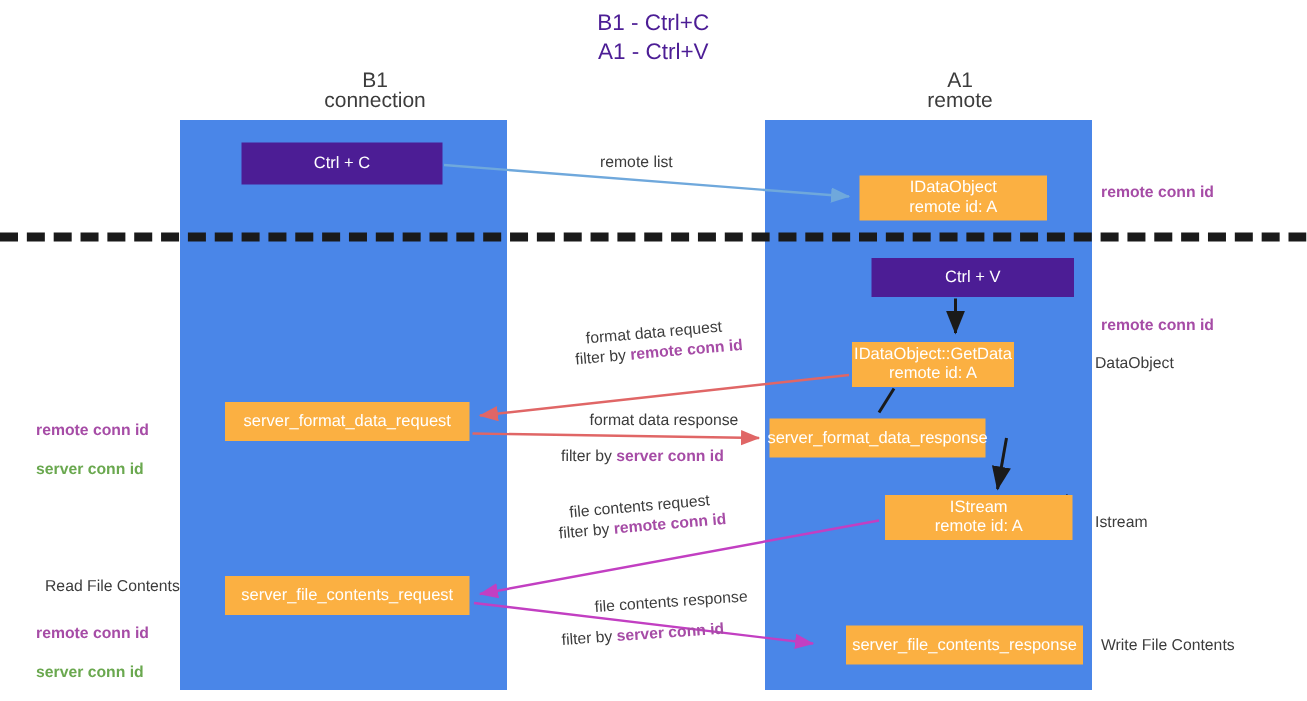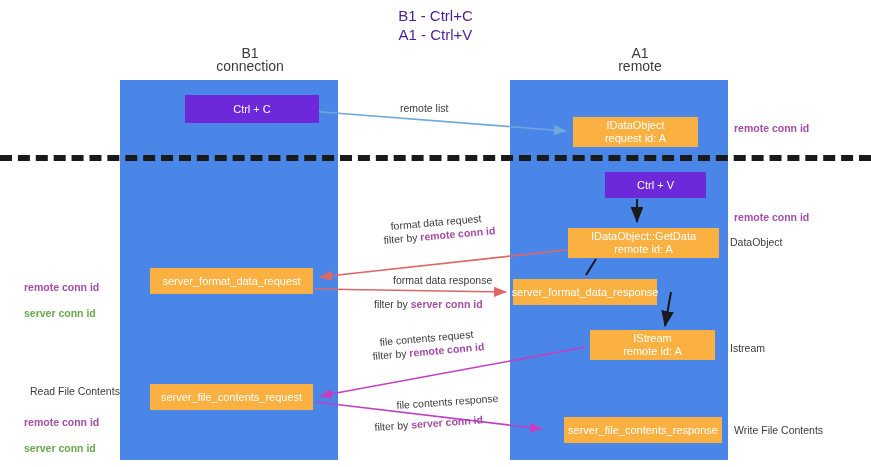--- a/index.html
+++ b/index.html
@@ -41,29 +41,29 @@
 
   
   .node{
     position:absolute;
     display:flex;flex-direction:column;
     align-items:center;justify-content:center;
     color:#ffffff;font-size:11px;line-height:13px;
     text-align:center;white-space:pre-line;
     box-sizing:border-box;
   }
-  .green{background:#6d28d9;margin-left:24px;}
+  .green{background:#4c1d95;}
   .orange{background:#fbb042;}
 
   
   #n-ctrlc{left:161px;top:95px;width:134px;height:28px;}
-  #n-ctrlv{left:581px;top:172px;width:101px;height:26px;}
+  #n-ctrlv{left:581px;top:172px;width:135px;height:26px;}
   
   #n-idataobject{left:573px;top:117px;width:125px;height:30px;}
-  #n-getdata{left:568px;top:228px;width:151px;height:30px;}
+  #n-getdata{left:568px;top:228px;width:108px;height:30px;}
   #n-fmt-req{left:150px;top:268px;width:163px;height:26px;}
   #n-fmt-resp{left:513px;top:279px;width:144px;height:26px;}
   #n-istream{left:590px;top:330px;width:125px;height:30px;}
   #n-file-req{left:150px;top:384px;width:163px;height:26px;}
   #n-file-resp{left:564px;top:417px;width:158px;height:26px;}
 
   
   .side{font-size:10.5px;line-height:13px;white-space:pre-line;}
   .purple{color:#a64ca6;font-weight:bold;}
   .greent{color:#6aa84f;font-weight:bold;}
@@ -149,21 +149,21 @@
 
     <path d="M316,402 L542,429" stroke="#c23fc2" stroke-width="1.6" fill="none" marker-end="url(#ah-mag)"></path>
 
     <path d="M712,330 L706,338" stroke="#1a1a1a" stroke-width="2" fill="none"></path>
   </svg>
 
   <div class="abs" id="divider"></div>
 
   <div class="node green" id="n-ctrlc">Ctrl + C</div>
   <div class="node orange" id="n-idataobject">IDataObject
-request id: A</div>
+remote id: A</div>
   <div class="node green" id="n-ctrlv">Ctrl + V</div>
   <div class="node orange" id="n-getdata">IDataObject::GetData
 remote id: A</div>
   <div class="node orange" id="n-fmt-req">server_format_data_request</div>
   <div class="node orange" id="n-fmt-resp">server_format_data_response</div>
   <div class="node orange" id="n-istream">IStream
 remote id: A</div>
   <div class="node orange" id="n-file-req">server_file_contents_request</div>
   <div class="node orange" id="n-file-resp">server_file_contents_response</div>
 

